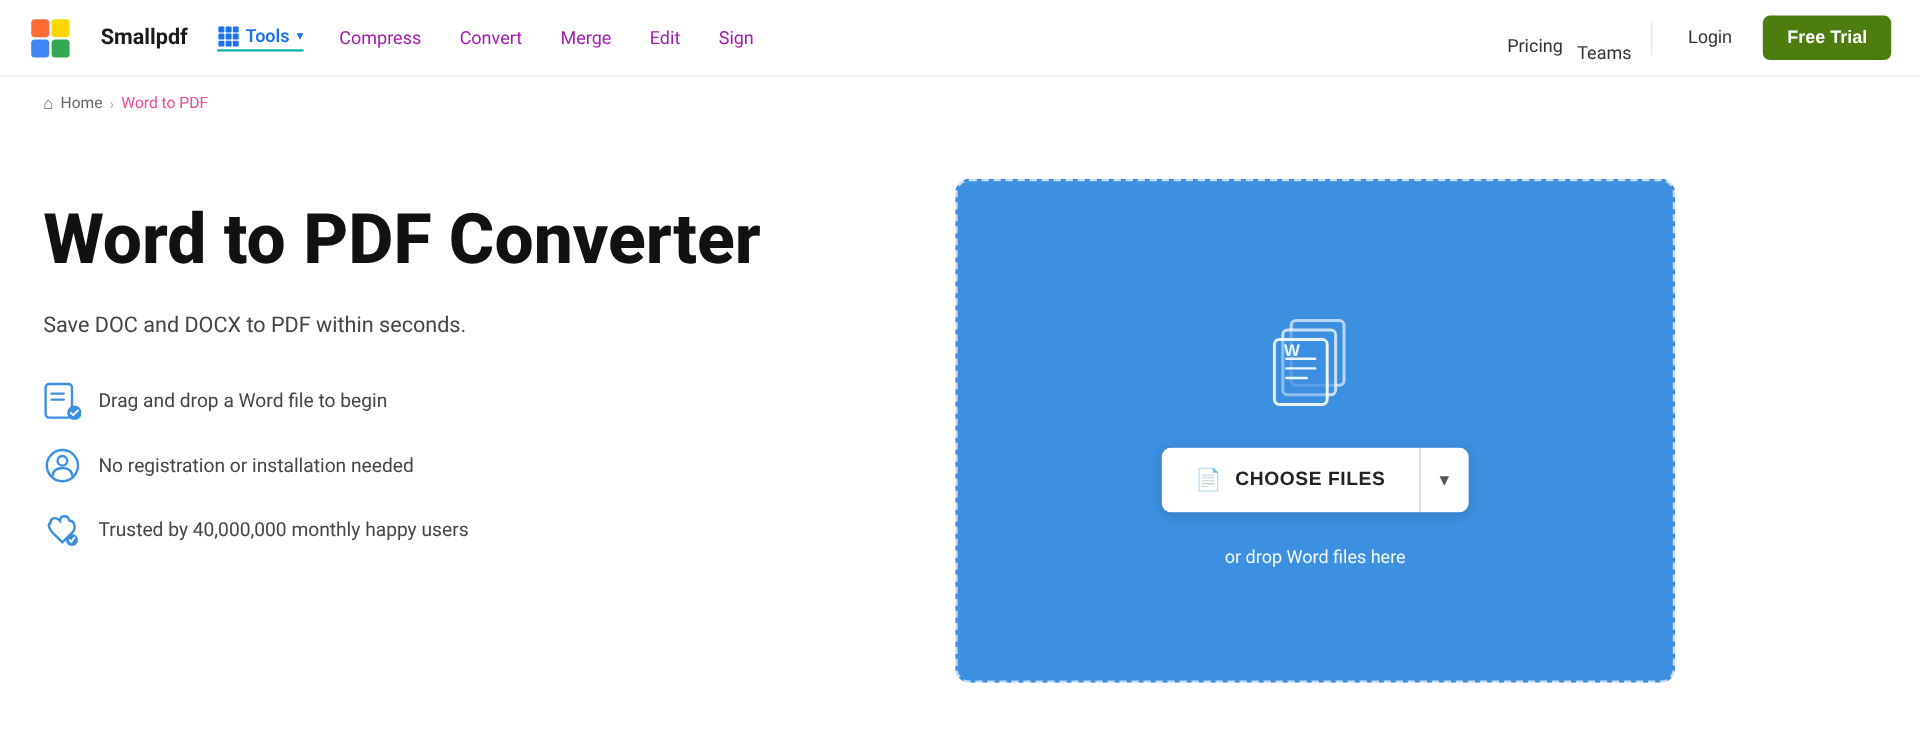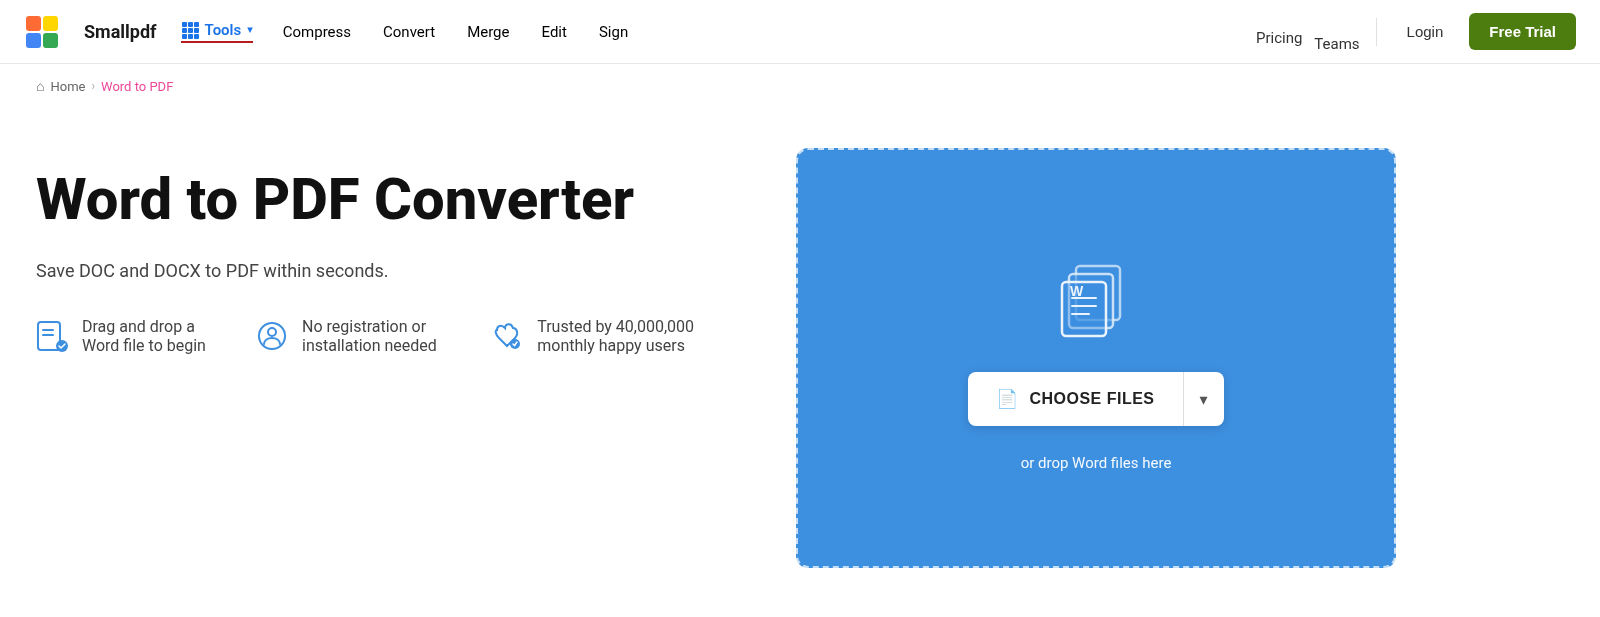--- a/index.html
+++ b/index.html
@@ -29,21 +29,21 @@
       font-size: 18px;
       font-weight: 700;
       color: #1a1a1a;
     }
     .navbar-tools {
       display: flex;
       align-items: center;
       gap: 4px;
       margin-right: 8px;
       padding-bottom: 2px;
-      border-bottom: 2px solid #b91c1c;
+      border-bottom: 2px solid #14b8a6;
       cursor: pointer;
     }
     .navbar-tools-label {
       font-size: 15px;
       font-weight: 600;
       color: #1a73e8;
     }
     .grid-icon {
       width: 18px;
       height: 18px;
@@ -56,21 +56,21 @@
     }
     .navbar-nav {
       display: flex;
       align-items: center;
       gap: 4px;
       margin-left: 8px;
     }
     .nav-item {
       padding: 8px 14px;
       font-size: 15px;
-      color: #000000;
+      color: #a21caf;
       cursor: pointer;
       border-radius: 4px;
       text-decoration: none;
       text-align: center;
     }
     .navbar-right {
       display: flex;
       align-items: center;
       gap: 12px;
       margin-left: auto;
@@ -144,21 +144,21 @@
       line-height: 1.1;
       margin-bottom: 28px;
     }
     .page-subtitle {
       font-size: 18px;
       color: #444;
       margin-bottom: 36px;
     }
     .features-list {
       display: flex;
-      flex-direction: row;
+      flex-direction: column;
       gap: 22px;
     }
     .feature-item {
       display: flex;
       align-items: center;
       gap: 14px;
     }
     .feature-icon {
       width: 32px;
       height: 32px;

